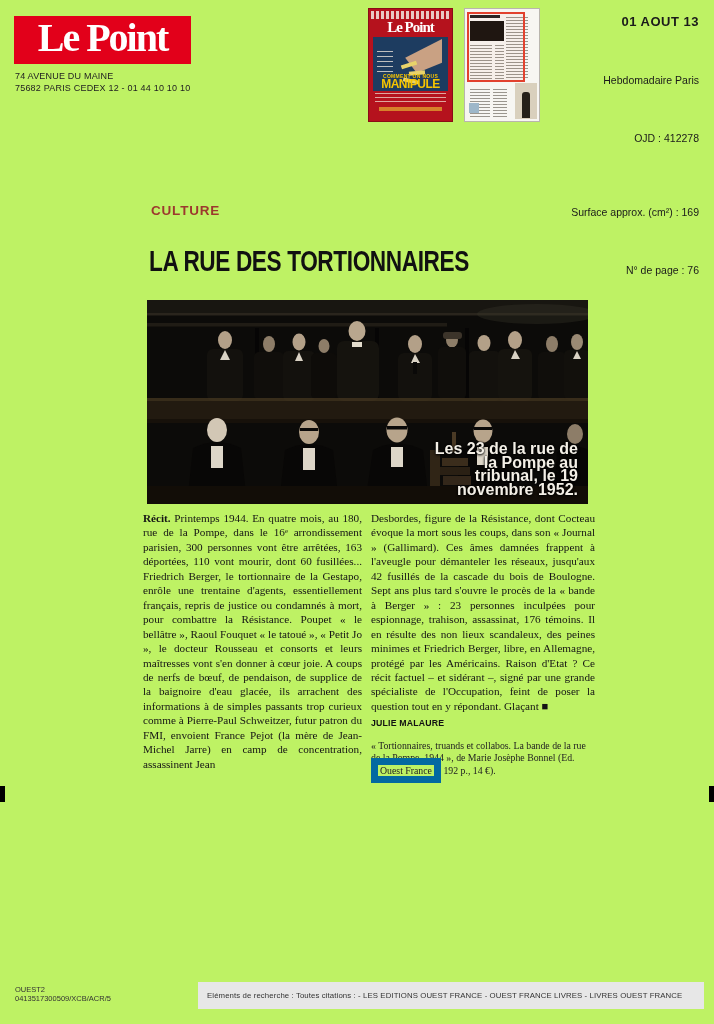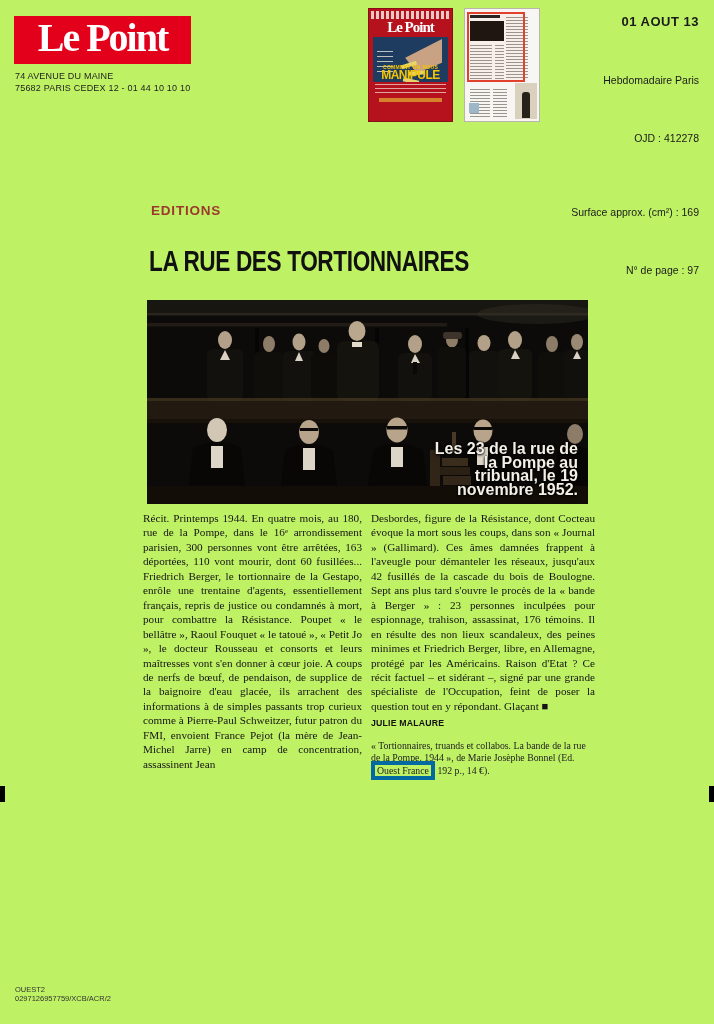--- a/index.html
+++ b/index.html
@@ -31,21 +31,21 @@
   .cover-topstrip {
     height:8px; margin:2px 2px 0 2px;
     background:repeating-linear-gradient(90deg,#f2e9e2 0 3px,#b5121d 3px 5px);
     opacity:.85;
   }
   .cover-masthead {
     color:#fff; font-family:"Liberation Serif", serif; font-weight:bold;
     font-size:15px; text-align:center; line-height:17px; letter-spacing:-1px;
   }
   .cover-visual {
-    position:relative; margin:1px 4px 0 4px; height:45px; background:#1d3c60; overflow:hidden;
+    position:relative; margin:1px 4px 0 4px; height:54px; background:#1d3c60; overflow:hidden;
   }
   .cover-hand {
     position:absolute; right:6px; top:2px; width:46px; height:34px; background:#c9a183;
     clip-path:polygon(100% 0, 20% 55%, 45% 100%, 100% 70%);
   }
   .cover-card { position:absolute; width:16px; height:4px; background:#e8d36a; }
   .cover-lines {
     position:absolute; left:4px; top:14px; width:16px; height:22px;
     background:repeating-linear-gradient(#e6e0d6 0 1px, transparent 1px 5px);
     opacity:.8;
@@ -114,31 +114,31 @@
     position:absolute; right:10px; bottom:8px; width:150px; text-align:right;
     color:#f3efe6; font-size:16px; font-weight:bold; line-height:13.5px;
     text-shadow:0 1px 3px #000, 0 0 2px #000;
   }
 
   .columns { position:absolute; left:0; top:308px; width:452px; display:flex; gap:9px; }
   .col { font-family:"Liberation Serif", serif; font-size:11.2px; line-height:14.45px;
          text-align:justify; color:#141414; }
   .col-1 { width:219px; }
   .col-2 { width:224px; }
-  .lead-label { font-weight:normal; }
+  .lead-label { font-weight:bold; }
   .byline {
     margin-top:3px; font-family:"Liberation Sans", sans-serif; font-size:9.5px;
     font-weight:bold; letter-spacing:.2px; transform:scaleX(.92); transform-origin:left center;
     color:#111;
   }
   .book-ref {
     margin-top:9px; font-family:"Liberation Serif", serif; font-size:9.8px;
     line-height:12.6px; color:#222; text-align:left;
   }
-  .kw-box { border:4px solid #0369a1; padding:0 2px; display:inline; white-space:nowrap; }
+  .kw-box { border:7px solid #0369a1; padding:0 2px; display:inline; white-space:nowrap; }
 
   
   .crop-mark { position:absolute; top:786px; width:5px; height:16px; background:#000; }
   .crop-left { left:0; }
   .crop-right { right:0; }
 
   
   .clip-codes {
     position:absolute; left:15px; top:985px; font-size:7.5px; line-height:9px; color:#333;
   }
@@ -190,26 +190,26 @@
     <div class="pt-napoleon"></div>
     <div class="pt-highlight"></div>
   </div>
 
   <div class="meta">
     <div class="meta-date">01 AOUT 13</div>
     <div class="meta-line">Hebdomadaire Paris</div>
     <div class="meta-line">OJD : 412278</div>
     <div class="meta-gap"></div>
     <div class="meta-line">Surface approx. (cm²) : 169</div>
-    <div class="meta-line">N° de page : 97</div>
+    <div class="meta-line">N° de page : 76</div>
   </div>
 
 
   <div class="article">
-    <div class="section-label">EDITIONS</div>
+    <div class="section-label">CULTURE</div>
     <div class="article-title">LA RUE DES TORTIONNAIRES</div>
 
     <div class="photo-wrap">
       <svg width="441" height="204" viewBox="0 0 441 204">
         <rect width="441" height="204" fill="#0c0b09"></rect>
         <rect y="0" width="441" height="13" fill="#181611"></rect>
         <rect y="13" width="441" height="2.5" fill="#433c2e" opacity="0.55"></rect>
         <rect y="23" width="300" height="3.5" fill="#332d22" opacity="0.5"></rect>
         <ellipse cx="390" cy="14" rx="60" ry="10" fill="#3a362c" opacity="0.35"></ellipse>
 
@@ -293,16 +293,19 @@
         <div class="book-ref"><span>« Tortionnaires, truands et collabos. La bande de la rue de la Pompe. 1944 », de Marie Josèphe Bonnel (Ed. </span><span class="kw-box">Ouest France</span><span> 192 p., 14 €).</span></div>
       </div>
     </div>
   </div>
 
   <div class="crop-mark crop-left"></div>
   <div class="crop-mark crop-right"></div>
 
   <div class="clip-codes">
     <div>OUEST2</div>
-    <div>0297126957759/XCB/ACR/2</div>
+    <div>0413517300509/XCB/ACR/5</div>
+  </div>
+  <div class="search-box">
+    <span>Eléments de recherche : Toutes citations : - LES EDITIONS OUEST FRANCE - OUEST FRANCE LIVRES - LIVRES OUEST FRANCE</span>
   </div>
 
 </div>
 
 </body></html>

